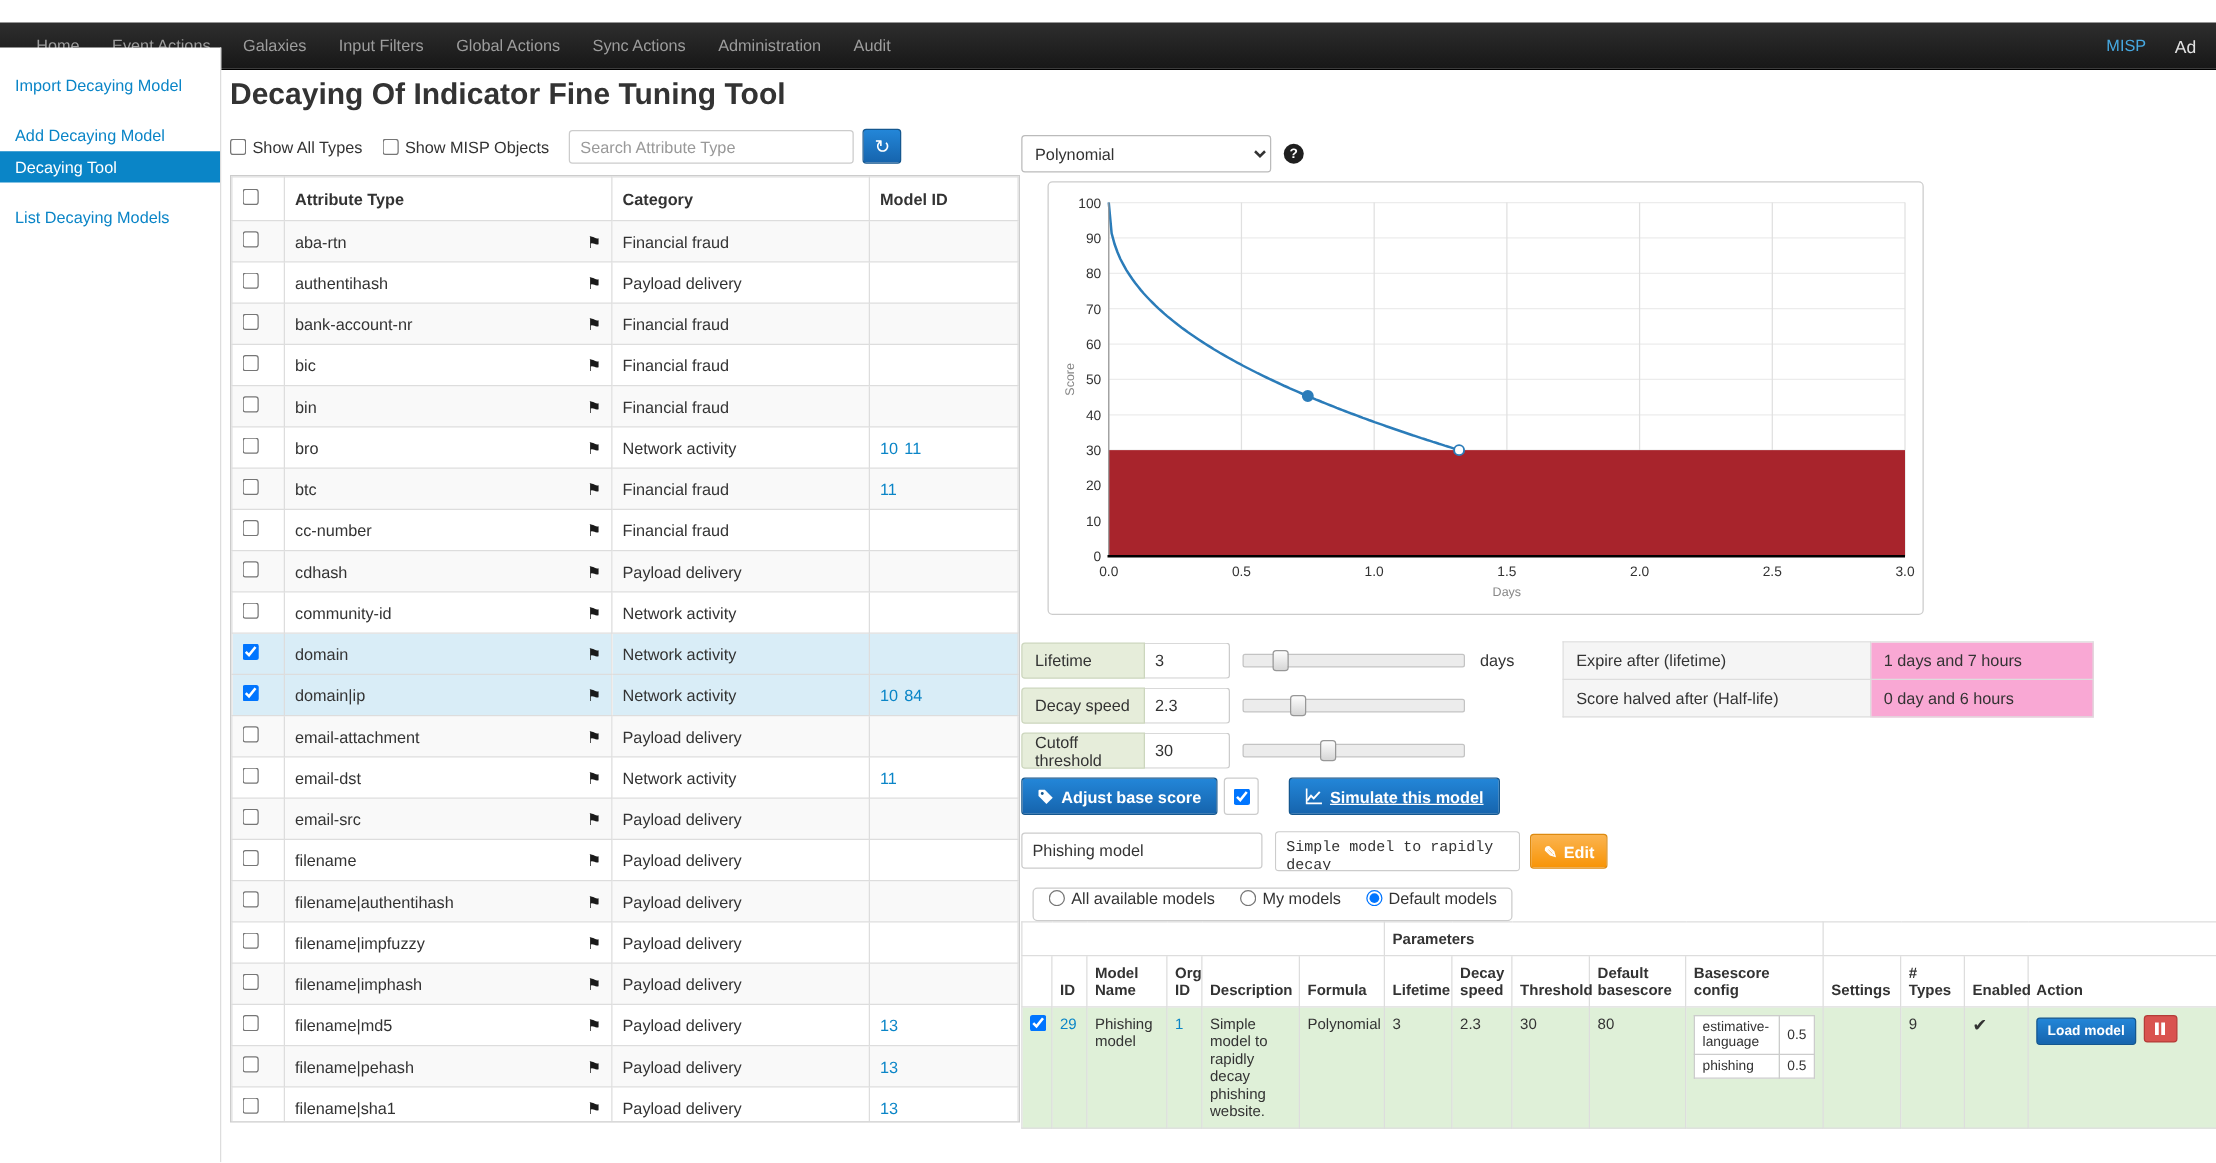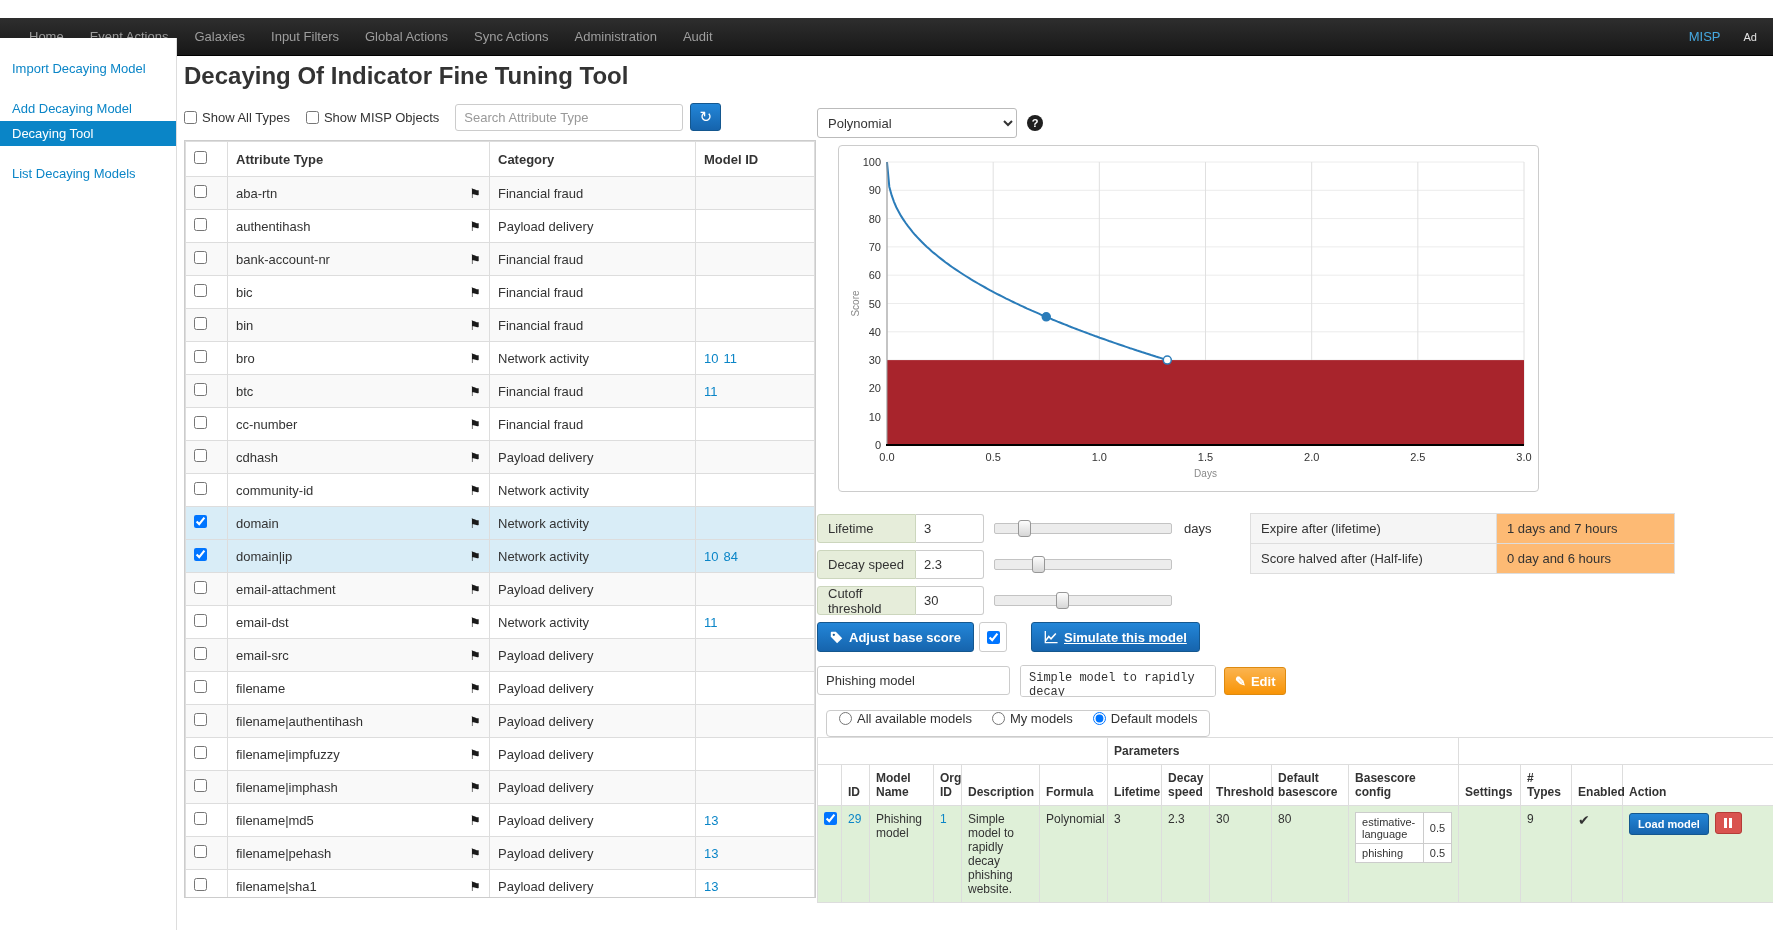--- a/index.html
+++ b/index.html
@@ -4,21 +4,21 @@
 <style>
 *{box-sizing:border-box;}
 html,body{margin:0;padding:0;background:#fff;}
 body{font-family:"Liberation Sans",sans-serif;}
 .page{position:relative;width:1773px;height:930px;overflow:hidden;background:#fff;}
 
 
 .navbar{position:absolute;left:0;top:18px;width:1773px;height:38px;background:linear-gradient(#2e2e2e,#171717);display:flex;align-items:center;padding:0 16px;border-bottom:1px solid #000;}
 .nav-item{color:#9d9d9d;font-size:13px;padding:0 13px;cursor:pointer;white-space:nowrap;}
 .nav-brand{margin-left:auto;color:#46a8e0;font-size:13px;padding:0 13px;cursor:pointer;}
-.nav-right{color:#e3e3e3;font-size:11px;padding-left:10px;white-space:nowrap;cursor:pointer;}
+.nav-right{color:#e3e3e3;font-size:14px;padding-left:10px;white-space:nowrap;cursor:pointer;}
 
 
 .sidebar{position:absolute;left:0;top:38px;width:177px;height:892px;background:#fff;border-right:1px solid #ddd;padding-top:18px;}
 .side-link{display:block;padding:5px 12px;color:#0a85c7;font-size:13px;text-decoration:none;cursor:pointer;}
 .side-link.spaced{margin-top:15px;}
 .side-link.active{background:#0a85c7;color:#ffffff;}
 
 
 .main{position:absolute;left:184px;top:38px;width:632px;height:892px;}
 .page-title{margin:24px 0 0;font-size:24px;font-weight:bold;color:#333;}
@@ -57,21 +57,21 @@
 input[type=range]{-webkit-appearance:none;appearance:none;width:178px;height:17px;background:transparent;cursor:pointer;}
 input[type=range]::-webkit-slider-runnable-track{height:11px;background:#ececec;border:1px solid #c3c3c3;border-radius:2px;}
 input[type=range]::-webkit-slider-thumb{-webkit-appearance:none;width:13px;height:17px;margin-top:-4px;background:linear-gradient(#fdfdfd,#d6d6d6);border:1px solid #979797;border-radius:3px;}
 .btn-row{position:absolute;left:0;top:584px;display:flex;align-items:center;height:30px;}
 .adjust-btn,.simulate-btn{height:30px;padding:0 12px;font-size:13px;font-weight:bold;}
 .simulate-btn{margin-left:24px;text-decoration:underline;}
 .addon-check{width:28px;height:30px;border:1px solid #ccc;border-radius:3px;margin-left:5px;display:flex;align-items:center;justify-content:center;background:#fff;}
 .info-table{position:absolute;left:433px;top:475px;font-size:13px;color:#333;}
 .info-table td{border:1px solid #ddd;padding:7px 10px;}
 .info-label{background:#f5f5f5;width:246px;}
-.info-value{width:178px;background:#fdba74;}
+.info-value{width:178px;background:#f9a8d4;}
 .meta-row{position:absolute;left:0;top:627px;height:34px;width:600px;}
 .name-input{position:absolute;left:0;top:1px;width:193px;height:29px;border:1px solid #ccc;border-radius:3px;padding:0 8px;font-size:13px;font-family:inherit;color:#333;}
 .desc-input{position:absolute;left:203px;top:0;width:196px;height:32px;border:1px solid #ccc;border-radius:3px;padding:5px 8px;font-size:12px;font-family:Liberation Mono, monospace;color:#333;resize:none;overflow-y:auto;}
 .edit-btn{position:absolute;left:407px;top:2px;height:28px;padding:0 10px;background:linear-gradient(#fbb450,#f89406);border:1px solid #dd8a10;color:#fff;font-weight:bold;font-size:13px;border-radius:3px;display:inline-flex;align-items:center;gap:5px;cursor:pointer;font-family:inherit;}
 .radio-box{position:absolute;left:9px;top:672px;height:27px;display:inline-flex;align-items:flex-start;gap:20px;border:1px solid #ccc;border-radius:4px;padding:0 12px;font-size:13px;color:#333;background:#fff;}
 .radio-box label{display:flex;align-items:center;gap:5px;cursor:pointer;white-space:nowrap;}
 
 
 .models-table{position:absolute;left:0;top:699px;table-layout:fixed;font-size:12px;color:#333;width:975px;}
 .models-table th,.models-table td{border:1px solid #ddd;padding:6px;text-align:left;}

